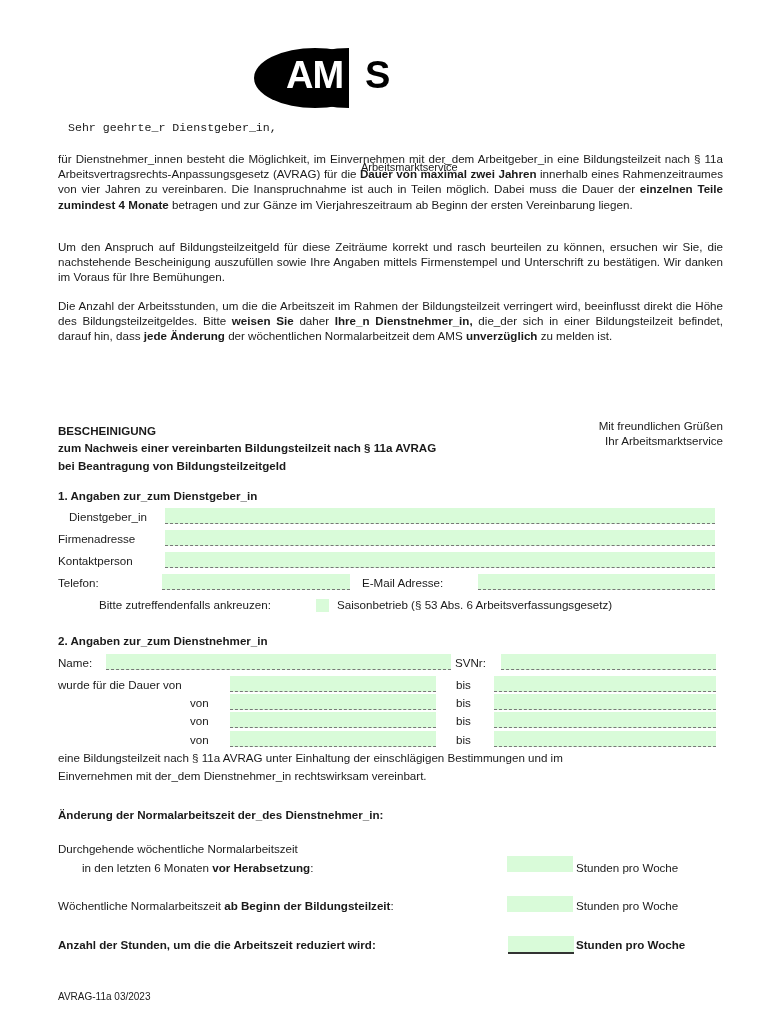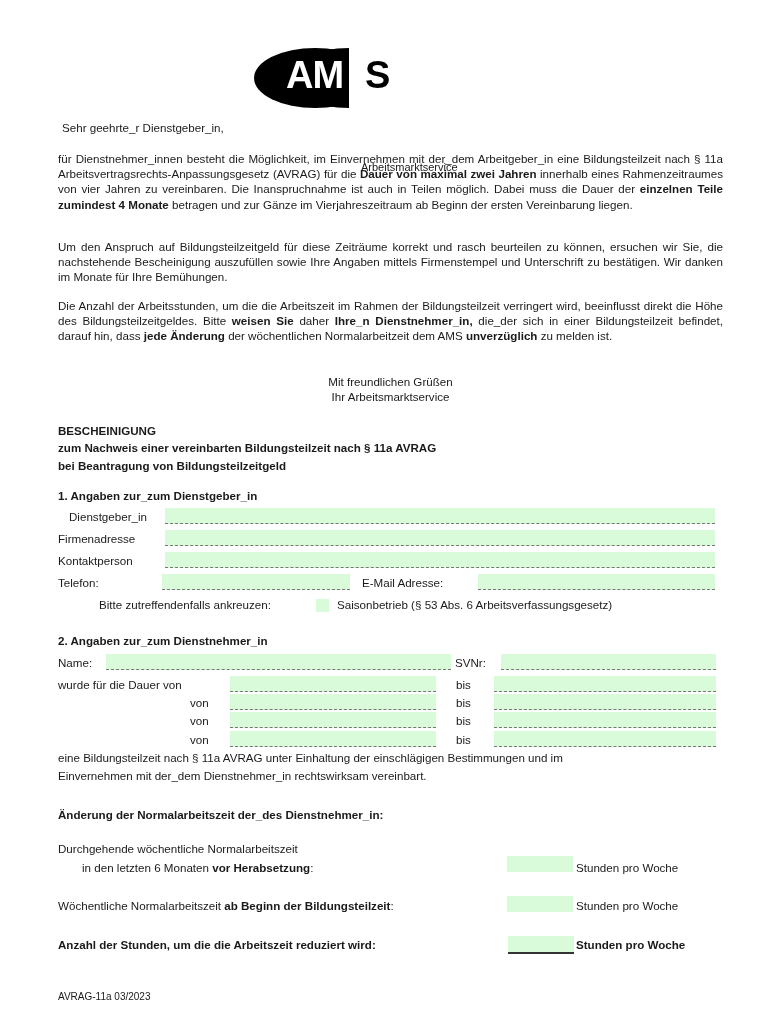--- a/index.html
+++ b/index.html
@@ -3,21 +3,21 @@
   <meta charset="utf-8">
   <style>
     html, body { margin: 0; padding: 0; background: #ffffff; }
     body { width: 770px; height: 1024px; position: relative; overflow: hidden;
       font-family: "Liberation Sans", sans-serif; color: #1a1a1a; font-size: 11.6px; }
     .abs { position: absolute; }
     .logo { position: absolute; left: 253px; top: 45px; width: 145px; height: 72px; }
     .logo-sub { position: absolute; left: 361px; top: 118px; font-size: 11px; margin-top: 43px; }
     .p { position: absolute; left: 58px; width: 665px; line-height: 15.2px; text-align: justify; }
     .p b { font-weight: bold; }
-    .center { position: absolute; left: 58px; width: 665px; text-align: center; line-height: 15px; }
+    .center { position: absolute; left: 58px; width: 665px; text-align: right; line-height: 15px; margin-top: 44px; }
     .h { position: absolute; left: 58px; font-weight: bold; text-align: center; }
     .lbl { position: absolute; white-space: nowrap; }
     .fld { position: absolute; background: #d9fbd9; border-bottom: 1px dashed #777; height: 16px; box-sizing: border-box; }
     .fld.nob { border-bottom: none; }
     .fld.thick { border-bottom: 2px solid #333; }
     .chk { position: absolute; background: #d9fbd9; width: 13px; height: 13px; }
     .foot { position: absolute; left: 58px; top: 991px; font-size: 10px; }
   </style>
 </head>
 <body>
@@ -26,23 +26,23 @@
   <svg width="145" height="72" viewBox="0 0 145 72">
     <ellipse cx="62" cy="33" rx="61" ry="30" fill="#000"></ellipse>
     <rect x="96" y="0" width="50" height="72" fill="#fff"></rect>
     <path d="M96 3 A61 30 0 0 0 96 63 Z" fill="#000"></path>
   </svg>
   <span class="abs" style="left:33px;top:9px;font-size:38px;font-weight:bold;color:#fff;letter-spacing:-1px;">AM</span>
   <span class="abs" style="left:112px;top:9px;font-size:38px;font-weight:bold;color:#000;">S</span>
 </div>
 <div class="logo-sub">Arbeitsmarktservice</div>
 
-<div class="abs" style="left:62px;top:121px;">Sehr geehrte_r Dienstgeber_in,</div>
+<div class="abs" style="left:68px;top:121px;font-family:Liberation Mono, monospace;">Sehr geehrte_r Dienstgeber_in,</div>
 <div class="p" style="top:151px;"><span>für Dienstnehmer_innen besteht die Möglichkeit, im Einvernehmen mit der_dem Arbeitgeber_in eine Bildungsteilzeit nach § 11a Arbeitsvertragsrechts-Anpassungsgesetz (AVRAG) für die </span><b>Dauer von maximal zwei Jahren</b><span> innerhalb eines Rahmenzeitraumes von vier Jahren zu vereinbaren. Die Inanspruchnahme ist auch in Teilen möglich. Dabei muss die Dauer der </span><b>einzelnen Teile zumindest 4 Monate</b><span> betragen und zur Gänze im Vierjahreszeitraum ab Beginn der ersten Vereinbarung liegen.</span></div>
-<div class="p" style="top:239px;">Um den Anspruch auf Bildungsteilzeitgeld für diese Zeiträume korrekt und rasch beurteilen zu können, ersuchen wir Sie, die nachstehende Bescheinigung auszufüllen sowie Ihre Angaben mittels Firmenstempel und Unterschrift zu bestätigen. Wir danken im Monate für Ihre Bemühungen.</div>
+<div class="p" style="top:239px;">Um den Anspruch auf Bildungsteilzeitgeld für diese Zeiträume korrekt und rasch beurteilen zu können, ersuchen wir Sie, die nachstehende Bescheinigung auszufüllen sowie Ihre Angaben mittels Firmenstempel und Unterschrift zu bestätigen. Wir danken im Voraus für Ihre Bemühungen.</div>
 <div class="p" style="top:298px;"><span>Die Anzahl der Arbeitsstunden, um die die Arbeitszeit im Rahmen der Bildungsteilzeit verringert wird, beeinflusst direkt die Höhe des Bildungsteilzeitgeldes. Bitte </span><b>weisen Sie</b><span> daher </span><b>Ihre_n Dienstnehmer_in,</b><span> die_der sich in einer Bildungsteilzeit befindet, darauf hin, dass </span><b>jede Änderung</b><span> der wöchentlichen Normalarbeitzeit dem AMS </span><b>unverzüglich</b><span> zu melden ist.</span></div>
 <div class="center" style="top:374px;">Mit freundlichen Grüßen</div>
 <div class="center" style="top:389px;">Ihr Arbeitsmarktservice</div>
 
 <div class="h" style="top:424px;">BESCHEINIGUNG</div>
 <div class="h" style="top:441px;">zum Nachweis einer vereinbarten Bildungsteilzeit nach § 11a AVRAG</div>
 <div class="h" style="top:459px;">bei Beantragung von Bildungsteilzeitgeld</div>
 
 <div class="h" style="top:489px;">1. Angaben zur_zum Dienstgeber_in</div>
 <div class="lbl" style="left:58px;top:510px;margin-left:11px;">Dienstgeber_in</div>

